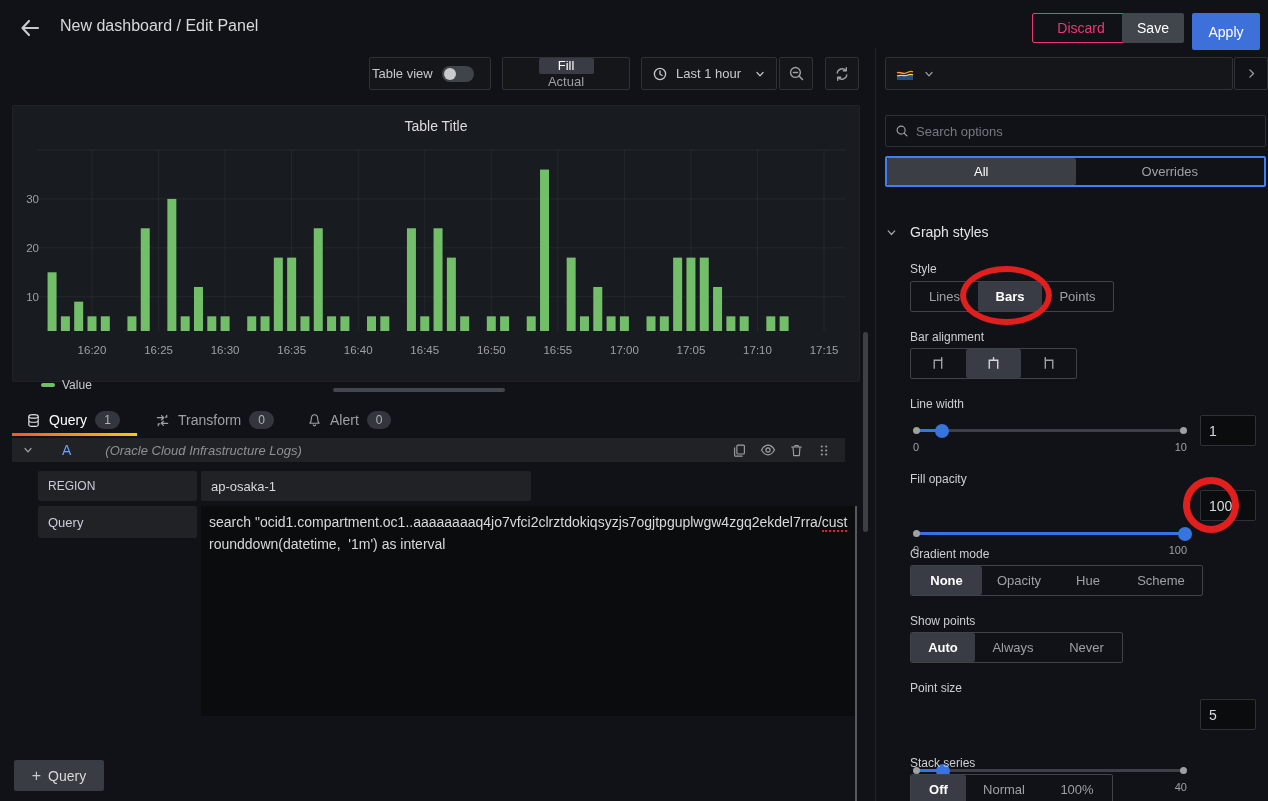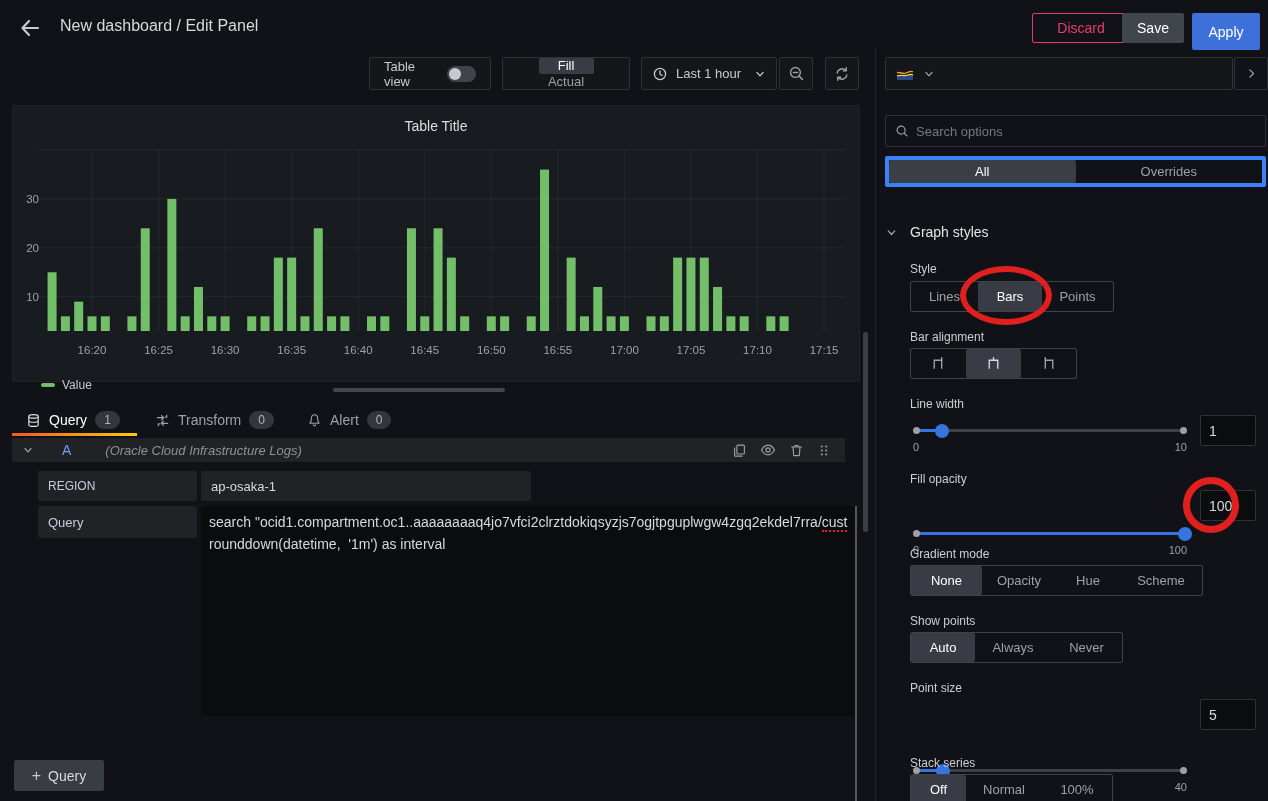--- a/index.html
+++ b/index.html
@@ -15,21 +15,21 @@
   
   .back-btn { left:14px; top:12px; width:32px; height:32px; display:flex; align-items:center; justify-content:center; color:#c7c9cd; cursor:pointer; }
   .page-title { left:60px; top:17px; font-size:16px; font-weight:500; color:#d8d9da; }
   .btn { border-radius:2px; font-size:14px; display:flex; align-items:center; justify-content:center; cursor:pointer; }
   .btn-discard { left:1032px; top:13px; width:98px; height:30px; border:1px solid var(--discard-pink); color:var(--discard-pink); background:transparent; }
   .btn-save { left:1122px; top:13px; width:62px; height:30px; background:#41454c; color:#fff; }
   .btn-apply { left:1192px; top:13px; width:68px; height:37px; background:var(--accent-blue); color:#fff; }
 
   
   .tool-box { top:57px; height:33px; border:1px solid #2e3136; border-radius:2px; background:#141619; display:flex; align-items:center; }
-  .tableview { left:369px; width:122px; padding:0 14px; gap:9px; color:#c7c9cd; }
+  .tableview { left:369px; width:122px; padding:0 2px; gap:9px; color:#c7c9cd; }
   .toggle { width:32px; height:16px; border-radius:9px; background:#3f434a; position:relative; cursor:pointer; }
   .toggle .knob { position:absolute; left:2px; top:2px; width:12px; height:12px; border-radius:50%; background:#c7c9cd; }
   .fillactual { left:502px; width:128px;flex-direction:column; }
   .seg2 { height:31px; display:flex; align-items:center; justify-content:center; color:#9da0a5; cursor:pointer; font-size:13px; }
   .seg2.sel { background:#393c44; color:#fff; border-radius:2px; font-weight:500; }
   .timepicker { left:641px; width:136px; gap:8px; padding:0 10px; color:#c7c9cd; cursor:pointer; }
   .icon-btn { display:flex; align-items:center; justify-content:center; color:#9da0a5; cursor:pointer; }
   .zoomout { left:779px; width:34px; }
   .refresh { left:825px; width:34px; }
 
@@ -70,29 +70,29 @@
   .btn-addquery .plus { font-size:16px; color:#c7c9cd; }
 
   
   .opane { left:875px; top:48px; width:393px; height:753px; border-left:1px solid #222429; }
   .viz-select { left:885px; top:57px; width:348px; height:33px; border:1px solid #2e3136; border-radius:2px; background:#141619; display:flex; align-items:center; padding:0 10px; gap:9px; cursor:pointer; }
   .viz-select .viz-name { font-size:14px; color:#d8d9da; flex:1; }
   .viz-expand { left:1234px; top:57px; width:34px; height:33px; border:1px solid #2e3136; border-radius:2px; }
   .search-box { left:885px; top:115px; width:381px; height:32px; border:1px solid #2e3136; border-radius:2px; display:flex; align-items:center; padding:0 9px; gap:7px; background:#111217; }
   .search-box input { background:transparent; border:none; outline:none; color:#d8d9da; font-size:13px; flex:1; font-family:"Liberation Sans", sans-serif; }
   .search-box input::placeholder { color:#767a80; }
-  .filter-tabs { left:885px; top:156px; width:381px; height:31px; border:4px solid #3b82f6; border-radius:2px; background:#111217; display:flex; }
+  .filter-tabs { left:885px; top:156px; width:381px; height:31px; border:2px solid #3b82f6; border-radius:2px; background:#111217; display:flex; }
   .filter-tabs .ft { flex:1; display:flex; align-items:center; justify-content:center; font-size:13px; color:#9da0a5; cursor:pointer; }
   .filter-tabs .ft.sel { background:#3b3e44; color:#fff; font-weight:500; border-radius:2px; }
   .section-head { left:885px; top:224px; display:flex; align-items:center; gap:12px; cursor:pointer; }
   .section-head .st { font-size:14px; font-weight:500; color:#e3e4e6; }
   .opt-label { font-size:12px; color:#ccced2; }
   .seg-group { display:flex; border:1px solid #3f434a; border-radius:2px; background:#111217; height:31px; }
   .seg-opt { display:flex; align-items:center; justify-content:center; font-size:13px; color:#9da0a5; cursor:pointer; }
-  .seg-opt.sel { background:#393c44; color:#fff; font-weight:400; border-radius:2px; }
+  .seg-opt.sel { background:#393c44; color:#fff; font-weight:700; border-radius:2px; }
   .ba-seg { width:55px; display:flex; align-items:center; justify-content:center; color:#9da0a5; cursor:pointer; }
   .ba-seg.sel { background:#393c44; color:#d6d8db; border-radius:2px; }
 
   .slider { width:274px; height:28px; position:relative; }
   .sl-rail { position:absolute; left:2px; right:2px; top:12px; height:3px; border-radius:2px; background:#3d4046; }
   .sl-fill { position:absolute; left:2px; top:12px; height:3px; border-radius:2px; background:var(--slider-blue); }
   .sl-dot { position:absolute; top:10px; width:7px; height:7px; border-radius:50%; background:#9da0a5; }
   .sl-dot.l { left:0px; } .sl-dot.r { right:0px; }
   .sl-handle { position:absolute; top:7px; width:14px; height:14px; border-radius:50%; background:var(--slider-blue); cursor:grab; }
   .sl-minmax { position:absolute; left:0; right:0; top:24px; display:flex; justify-content:space-between; font-size:11px; color:#9da0a5; }

